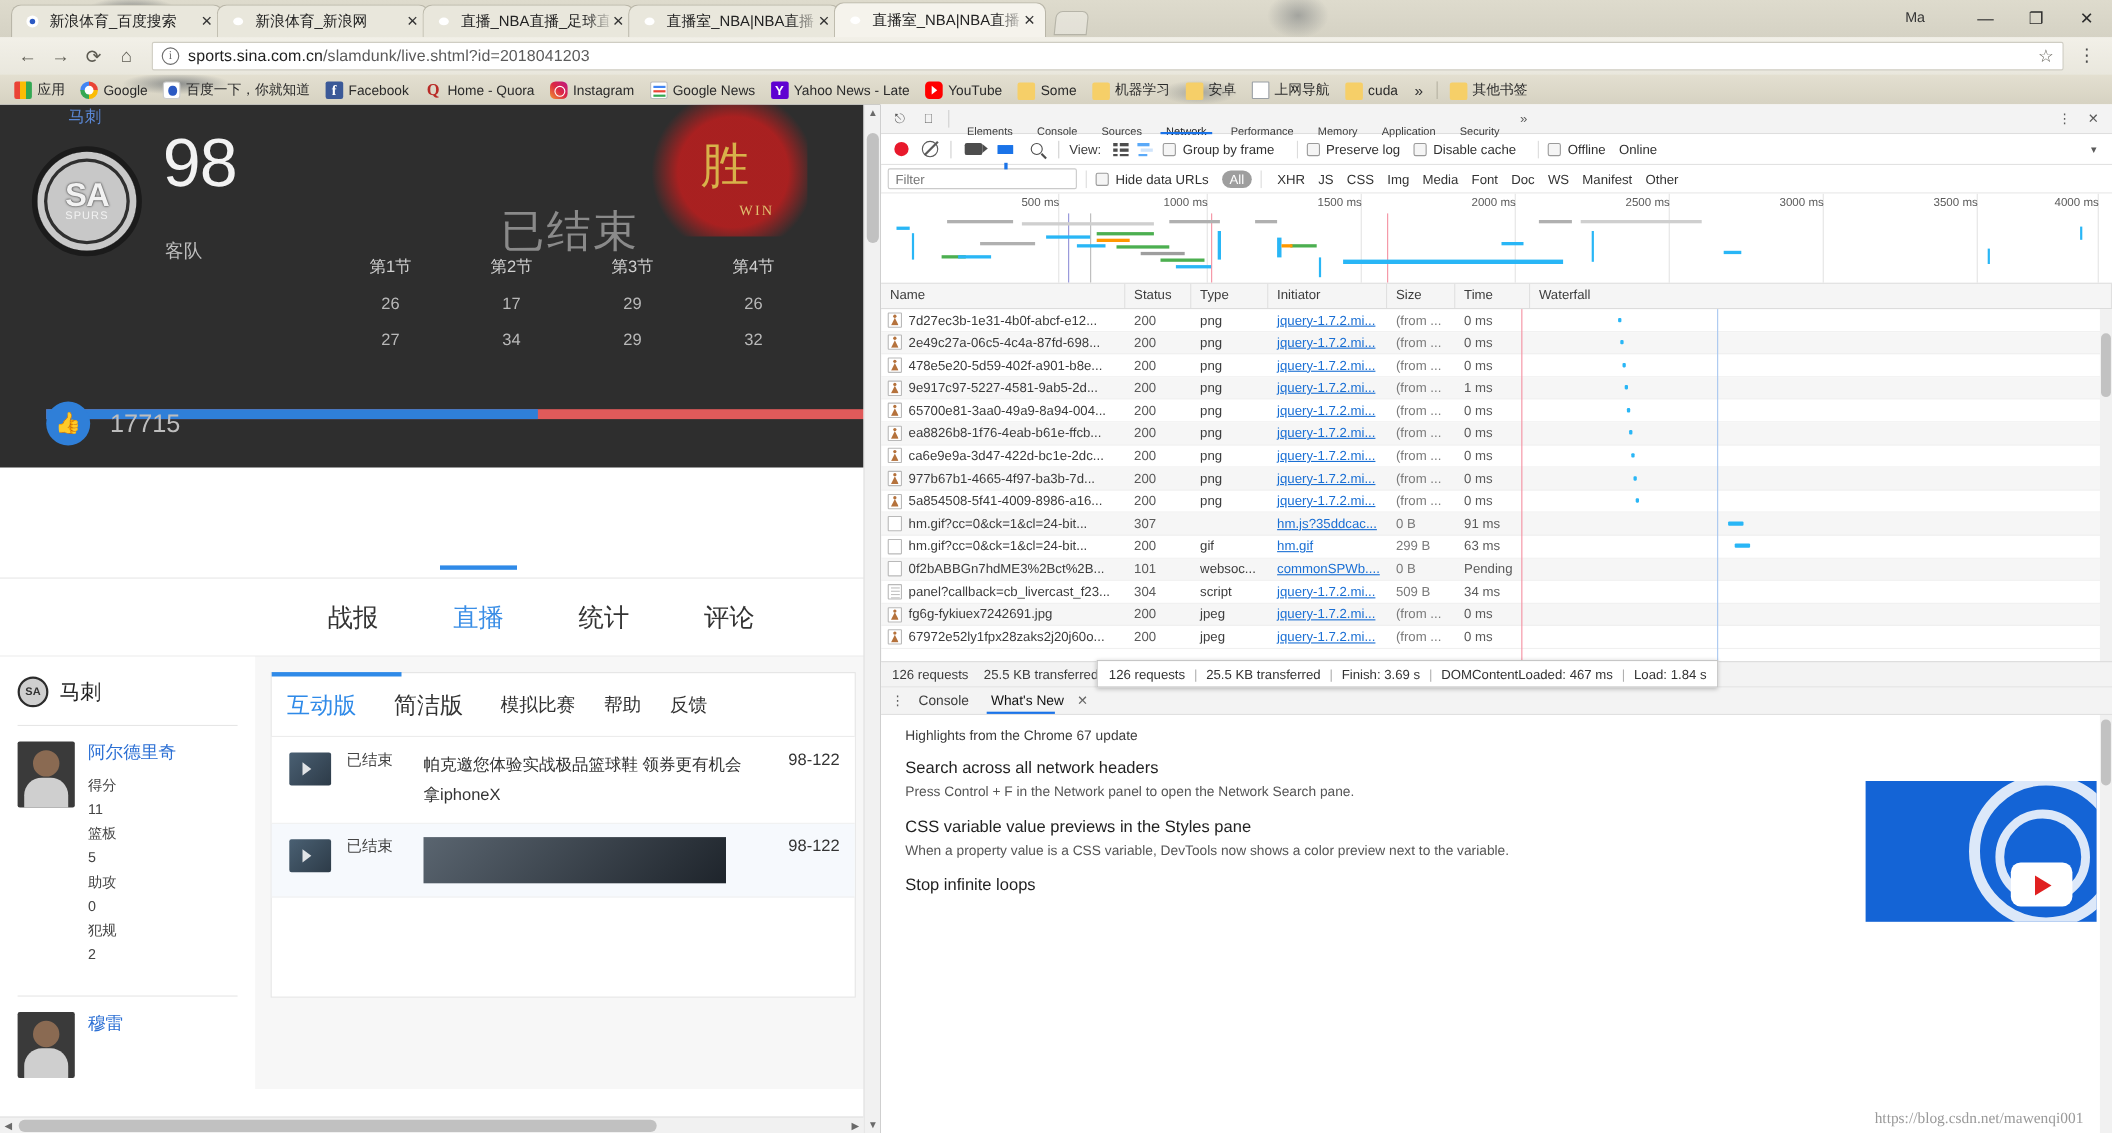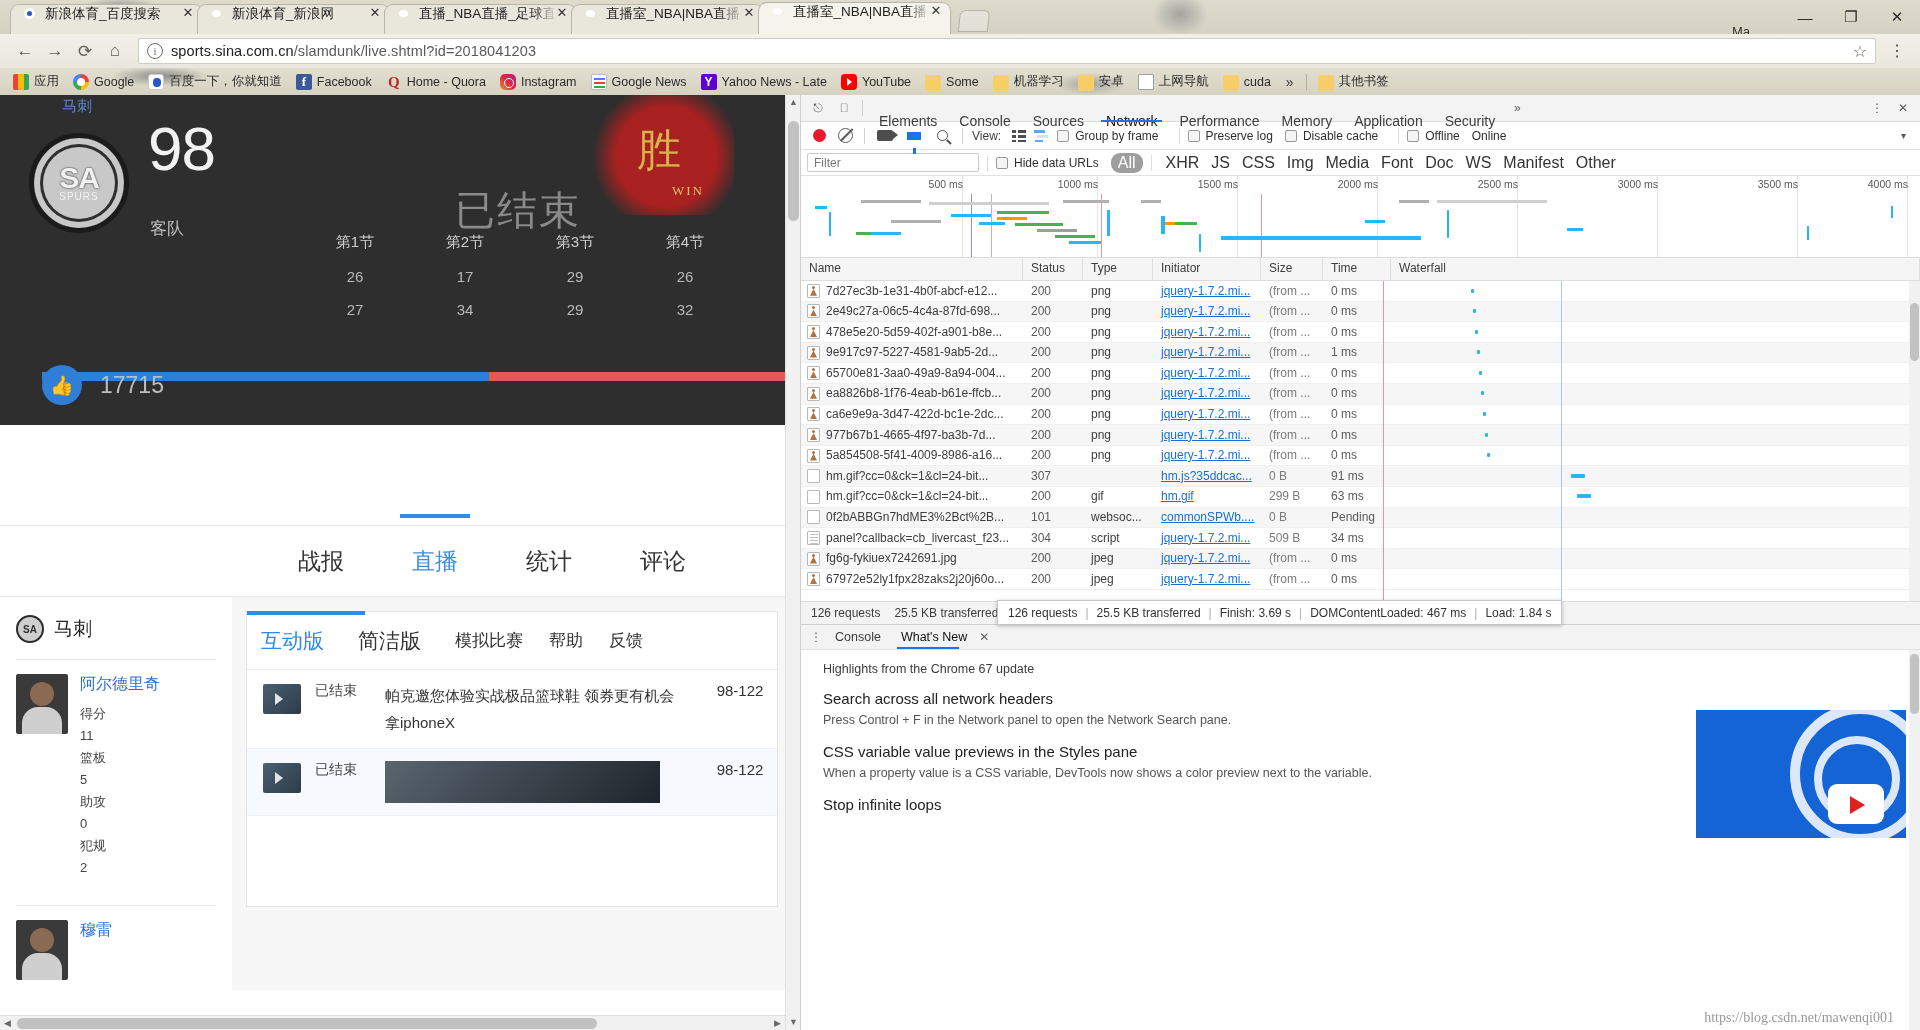--- a/index.html
+++ b/index.html
@@ -21,21 +21,21 @@
       radial-gradient(ellipse 90px 22px at 640px 26px, rgba(30,40,55,.35), rgba(30,40,55,0) 70%),
       radial-gradient(ellipse 40px 30px at 1180px 14px, rgba(35,45,60,.30), rgba(0,0,0,0) 70%),
       linear-gradient(180deg, #dedbcd 0%, #d5d2c4 100%);
     display: flex; align-items: flex-end;
     padding-left: 10px;
   }
   .tab {
     height: 30px; width: 193px;
     background: #e9e7dc;
     border-top-left-radius: 9px; border-top-right-radius: 9px;
-    display: flex; align-items: flex-start;
+    display: flex; align-items: center;
     padding: 0 6px 0 10px;
     margin-right: -6px;
     position: relative;
     border: 1px solid #b9b6a8; border-bottom: none;
     color: #1f1f1f; font-size: 13px;
   }
   .tab.active { background: #f5f3ec; z-index: 5; height: 32px; }
   .tab-favicon { width: 17px; height: 17px; flex: 0 0 17px; margin-right: 7px; position: relative; }
   .tab-title {
     flex: 1 1 auto; white-space: nowrap; overflow: hidden;
@@ -49,21 +49,21 @@
     background: rgba(255,255,255,.30);
     border-top-left-radius: 6px; border-top-right-radius: 6px;
     transform: skewX(-6deg);
     border: 1px solid rgba(150,148,135,.6);
   }
   .wincontrols {
     position: absolute; right: 0; top: 0; height: 34px; display: flex; align-items: center;
   }
   .wincontrols .wc { width: 46px; height: 34px; display:flex; align-items:center; justify-content:center; font-size: 15px; color: #2b2b2b; }
   .wincontrols .wc.close { color: #2b2b2b; }
-  .ma-label { position:absolute; right: 170px; top: 24px; font-size: 13px; color:#333; }
+  .ma-label { position:absolute; right: 170px; top: 8px; font-size: 13px; color:#333; }
 
   
   .fav-baidu { width:17px;height:17px;border-radius:3px;background:#2b59c3;position:relative; }
   .fav-baidu:before{content:"";position:absolute;left:3px;top:3px;width:11px;height:11px;border-radius:50%;background:#fff;}
   .fav-baidu:after{content:"";position:absolute;left:6px;top:6px;width:5px;height:5px;border-radius:50%;background:#2b59c3;}
   .fav-sina { width:17px;height:17px;border-radius:50%;background:#e23a2e;position:relative; }
   .fav-sina:before{content:"";position:absolute;left:4px;top:5px;width:9px;height:7px;border-radius:50%;background:#fff;}
 
   
   .omnirow {
@@ -217,21 +217,21 @@
   .vscroll .arrow { position:absolute; left:0; width:15px; height:15px; color:#6a6a6a; font-size:9px; text-align:center; line-height:15px; }
   .hscroll { position:absolute; left:0; bottom:0; width:785px; height:15px; background:#f1f1f1; border-top:1px solid #e0e0e0; }
   .hscroll .thumbh { position:absolute; top:2px; left:17px; width:580px; height:11px; background:#c1c1c1; border-radius:6px; }
   .hscroll .arrow { position:absolute; top:0; width:15px; height:15px; color:#6a6a6a; font-size:9px; text-align:center; line-height:15px; }
 
   
   .devtools { width: 1120px; height: 935px; background:#fff; border-left:1px solid #cfcfcf; display:flex; flex-direction:column; font-size:12px; color:#303030; }
   .dt-topbar { height:27px; display:flex; align-items:center; border-bottom:1px solid #dcdcdc; background:#f3f3f3; padding:0 4px; }
   .dt-ico { width:26px; height:24px; display:flex; align-items:center; justify-content:center; color:#5a5a5a; }
   .dt-sep { width:1px;height:16px;background:#d0d0d0;margin:0 5px; }
-  .dt-tab { padding:14px 11px; height:26px; line-height:26px; font-size:14px; color:#3c3c3c; position:relative; }
+  .dt-tab { padding:14px 11px; height:26px; line-height:26px; font-size:10px; color:#3c3c3c; position:relative; }
   .dt-tab.active { color:#1a1a1a; }
   .dt-tab.active:after{content:"";position:absolute;left:6px;right:6px;bottom:0;height:2px;background:#1a73e8;}
   .dt-topbar .right { margin-left:auto; display:flex; align-items:center; }
   .dt-more { width:22px;text-align:center;color:#5a5a5a; }
 
   .dt-toolbar { height:28px; display:flex; align-items:center; border-bottom:1px solid #e2e2e2; padding:0 6px; background:#fff; }
   .rec-dot { width:13px;height:13px;border-radius:50%;background:#e8192c;margin:0 6px; }
   .clear-ico { width:15px;height:15px;border-radius:50%;border:1.6px solid #5a5a5a; position:relative; margin:0 6px;}
   .clear-ico:after{content:"";position:absolute;left:-1px;top:5px;width:17px;height:1.6px;background:#5a5a5a;transform:rotate(-45deg);}
   .cam-ico { width:16px;height:11px;background:#4d4d4d;border-radius:2px;position:relative;margin:0 7px;}
@@ -252,21 +252,21 @@
      linear-gradient(#5aa9f8,#5aa9f8) 0 0/11px 3px no-repeat,
      linear-gradient(#cfe4fb,#cfe4fb) 3px 5px/11px 3px no-repeat,
      linear-gradient(#5aa9f8,#5aa9f8) 1px 10px/8px 3px no-repeat; }
   .cbx { width:12px;height:12px;border:1px solid #9a9a9a;border-radius:2px;background:#f5f5f5;margin-right:6px;flex:0 0 12px; }
   .cbox-wrap { display:flex;align-items:center; margin-right:12px; }
   .vsep { width:1px;height:16px;background:#dcdcdc;margin:0 8px; }
   .dropdown-caret { margin-left:auto; margin-right:8px; color:#5a5a5a; font-size:10px;}
 
   .dt-filterbar { height:26px; display:flex; align-items:center; border-bottom:1px solid #e2e2e2; padding:0 6px; }
   .filter-input { width:172px; height:19px; border:1px solid #cacaca; border-radius:2px; font-size:12px; color:#777; padding:0 6px; display:flex; align-items:center; background:#fff;}
-  .ftype { padding:0 6px; font-size:16px; color:#333;text-align:right; }
+  .ftype { padding:0 6px; font-size:12px; color:#333;text-align:right; }
   .ftype.active { background:#9e9e9e; color:#fff; border-radius:9px; padding:1px 7px; }
 
   .dt-overview { height:82px; border-bottom:1px solid #dcdcdc; position:relative; background:#fff; overflow:hidden; }
   .ov-tick { position:absolute; top:0; font-size:10.5px; color:#5a5a5a; transform:translateX(-100%); padding-right:3px; border-left:1px solid #e4e4e4; height:82px; padding-left:0; }
   .ov-tick span { position:absolute; right:3px; top:2px; white-space:nowrap; }
   .bar { position:absolute; height:3px; }
   .vline { position:absolute; top:18px; bottom:0; width:1px; }
 
   .dt-headers { height:23px; display:flex; align-items:flex-end; border-bottom:1px solid #dcdcdc; background:#f5f5f5; font-size:12px; color:#3c3c3c; }
   .dt-headers > div { padding-left:8px; border-right:1px solid #e0e0e0; height:23px; line-height:23px; }

